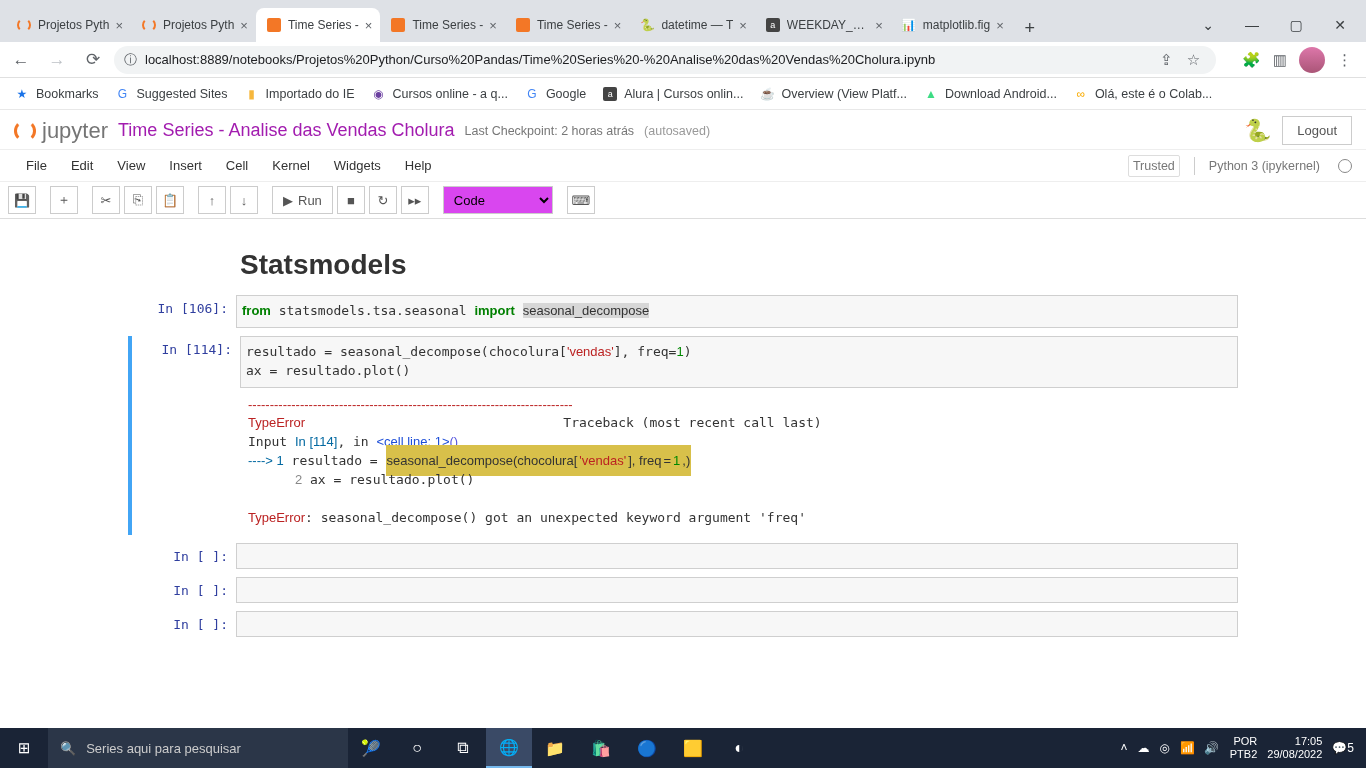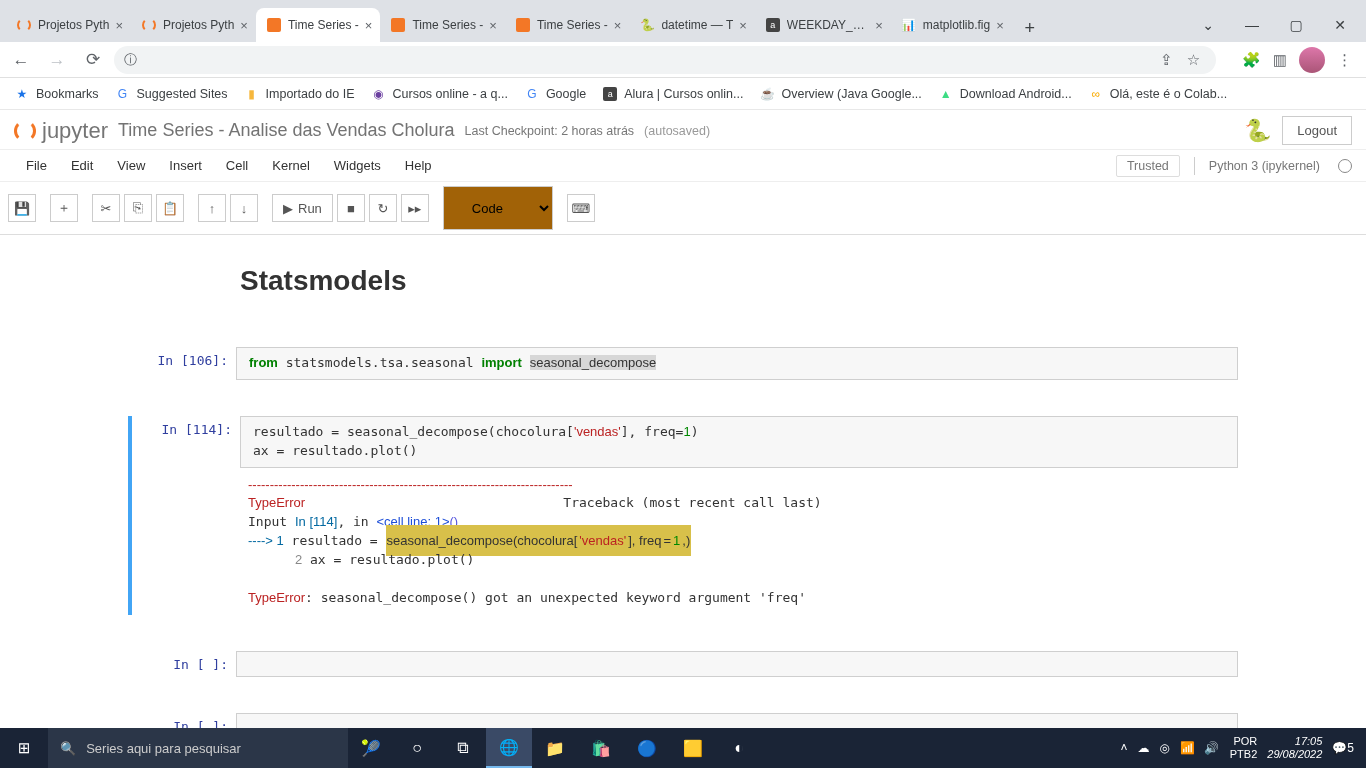--- a/index.html
+++ b/index.html
@@ -32,71 +32,71 @@
 
 .bookmarks { height: 32px; background: #fff; display: flex; align-items: center; gap: 16px; padding: 0 14px; font-size: 12.5px; color: #3c4043; border-bottom: 1px solid #e8e8e8; }
 .bookmarks .bm { display: flex; align-items: center; gap: 6px; cursor: pointer; white-space: nowrap; }
 .bmico { width: 16px; height: 16px; display: inline-flex; align-items: center; justify-content: center; font-size: 12px; }
 
 
 .jp { position: relative; width: 100%; }
 .jp-head { display: flex; align-items: center; padding: 6px 14px 4px 14px; gap: 10px; border-bottom: 1px solid #eee; }
 .jp-logo { display: flex; align-items: center; gap: 6px; color: #757575; font-size: 22px; }
 .jp-logo .orb { display: inline-block; width: 22px; height: 22px; border: 3px solid #f37726; border-radius: 50%; border-top-color: transparent; border-bottom-color: transparent; position: relative; }
-.jp-title { font-size: 18px; color: #737373; }
+.jp-title { font-size: 18px; color: #a21caf; }
 .jp-checkpoint { font-size: 12.5px; color: #777; }
 .jp-autosave { font-size: 12.5px; color: #999; }
 .jp-head .right { margin-left: auto; display: flex; align-items: center; gap: 10px; }
 .jp-head .logout { border: 1px solid #ccc; padding: 6px 14px; font-size: 13px; color: #555; background: #fff; cursor: pointer; }
 .py-logo { font-size: 22px; }
 
 
 .menubar { display: flex; align-items: center; padding: 4px 14px; font-size: 13px; color: #333; border-bottom: 1px solid #eee; }
 .menubar .m { padding: 4px 12px; cursor: pointer; }
 .menubar .right { margin-left: auto; display: flex; align-items: center; gap: 14px; font-size: 12.5px; color: #777; }
-.menubar .trusted { border: 1px solid #ddd; padding: 3px 10px; border-radius: 2px; }
+.menubar .trusted { border: 1px solid #ddd; padding: 3px 4px; border-radius: 2px; }
 .menubar .kernel-ind { width: 14px; height: 14px; border: 1.5px solid #888; border-radius: 50%; display: inline-block; margin-left: 4px; }
 
 
 .toolbar { display: flex; align-items: center; padding: 4px 8px; gap: 4px; border-bottom: 1px solid #ddd; }
 .tbtn { border: 1px solid #ccc; background: #fff; min-width: 28px; height: 28px; display: inline-flex; align-items: center; justify-content: center; font-size: 13px; color: #555; cursor: pointer; }
 .tbtn.run { padding: 0 10px; gap: 5px; }
-.tsel { border: 1px solid #ccc; height: 44px; font-size: 13px; padding: 0 24px; background: #a16207; min-width: 110px; }
+.tsel { border: 1px solid #ccc; height: 28px; font-size: 13px; padding: 0 6px; background: #d946ef; min-width: 110px; }
 .tgap { width: 6px; }
 
 
 .nb { padding: 10px 0 20px 0; overflow: auto; height: 590px; }
 .nb-inner { width: 1110px; margin: 0 auto; position: relative; }
 
 .md-cell { padding: 20px 10px 14px 112px; }
 .md-cell h1 { font-size: 28px; font-weight: 700; color: #333; }
 
-.cell { display: flex; margin-bottom: 8px; margin-top: 36px; }
+.cell { display: flex; margin-bottom: 8px; }
 .cell .prompt { width: 108px; text-align: right; padding: 6px 8px 0 0; font-family: monospace; font-size: 13px; color: #303F9F; }
-.cell .inputarea { flex: 1; border: 1px solid #cfcfcf; background: #f7f7f7; padding: 6px 12px; font-family: monospace; font-size: 13px; line-height: 1.45; white-space: pre; overflow-x: auto; color: #333; }
+.cell .inputarea { flex: 1; border: 1px solid #cfcfcf; background: #f7f7f7; padding: 6px 5px; font-family: monospace; font-size: 13px; line-height: 1.45; white-space: pre; overflow-x: auto; color: #333; }
 .cell.selected { border-left: 4px solid #42A5F5; padding-left: 0; }
 
 .outarea { margin-left: 108px; padding: 8px 8px 8px 8px; font-family: monospace; font-size: 13px; line-height: 1.45; white-space: pre; color: #333; }
 .err-red { color: #b22; }
 .err-green { color: #0369a1; }
 .err-cyan { color: #1d4ed8; }
 .hl { background: #d8c04a; padding: 8px 1px; }
 
 .kw-green { color: #008000; font-weight: bold; }
 .str { color: #b22; }
 .num { color: #080; }
 
 .empty-cell .inputarea { min-height: 26px; }
 
 
 .taskbar { position: fixed; bottom: 0; left: 0; right: 0; height: 40px; background: #1a2436; display: flex; align-items: center; color: #fff; font-size: 12px; }
 .taskbar .start { width: 48px; height: 100%; display: flex; align-items: center; justify-content: center; font-size: 15px; cursor: pointer; }
 .taskbar .search { flex: 0 0 300px; height: 100%; background: #2b3648; display: flex; align-items: center; padding: 0 12px; gap: 10px; color: #ccc; font-size: 13px; }
 .taskbar .tray { margin-left: auto; display: flex; align-items: center; gap: 10px; padding-right: 12px; }
-.taskbar .tray .clock { text-align: right; line-height: 1.2; font-size: 11px; font-style: italic; }
+.taskbar .tray .clock { text-align: right; line-height: 1.2; font-size: 11px; }
 .taskbar .apps { display: flex; align-items: center; height: 100%; }
 .taskbar .apps .ap { width: 46px; height: 100%; display: flex; align-items: center; justify-content: center; font-size: 16px; cursor: pointer; }
 .taskbar .apps .ap.active { background: #3a4a66; border-bottom: 2px solid #76b9ed; }
 
 
 .square-fav { width: 14px; height: 14px; background: #444; color: #fff; font-size: 9px; display: inline-flex; align-items: center; justify-content: center; border-radius: 2px; }
 .circle-fav { width: 14px; height: 14px; border: 2px solid #f37726; border-radius: 50%; border-top-color: transparent; border-bottom-color: transparent; display: inline-block; }
 .book-fav { width: 14px; height: 14px; background: #f37726; border-radius: 2px; display: inline-block; }
 </style>
 </head>
@@ -165,20 +165,21 @@
     <span>✕</span>
   </div>
 </div>
 
 <div class="addr">
   <div class="navbtn">←</div>
   <div class="navbtn disabled">→</div>
   <div class="navbtn">⟳</div>
   <div class="omnibox">
     <span>ⓘ</span>
+    <span class="urltxt">localhost:8889/notebooks/Projetos%20Python/Curso%20Pandas/Time%20Series%20-%20Analise%20das%20Vendas%20Cholura.ipynb</span>
     <div class="omni-right">
       <span>⇪</span>
       <span>☆</span>
     </div>
   </div>
   <div class="right-icons">
     <span><span class="dice"></span></span>
     <span>🧩</span>
     <span>▥</span>
     <span class="avatar"></span>
@@ -208,21 +209,21 @@
       <span>Google</span>
     </div>
   <div class="bm">
       <span class="bmico">
         <span class="square-fav">a</span>
       </span>
       <span>Alura | Cursos onlin...</span>
     </div>
   <div class="bm">
       <span class="bmico">☕</span>
-      <span>Overview (Java Google...</span>
+      <span>Overview (View Platf...</span>
     </div>
   <div class="bm">
       <span class="bmico" style="color:#3ddc84">▲</span>
       <span>Download Android...</span>
     </div>
   <div class="bm">
       <span class="bmico" style="color:#f9ab00">∞</span>
       <span>Olá, este é o Colab...</span>
     </div>
 </div>

